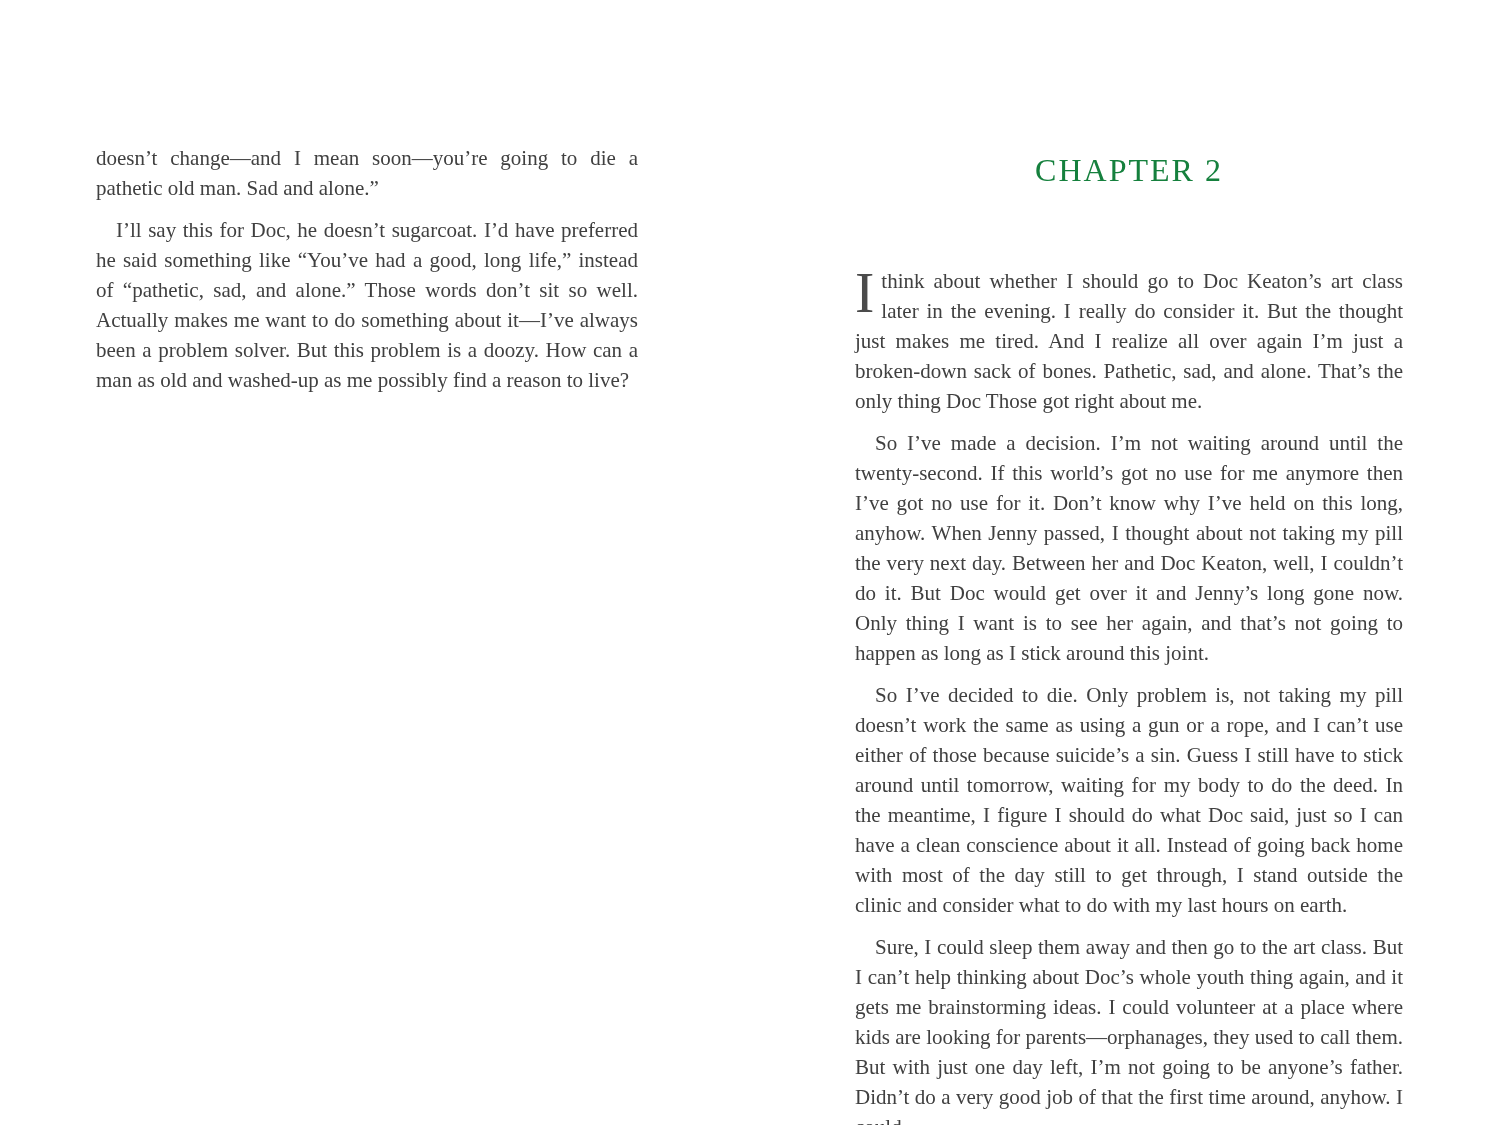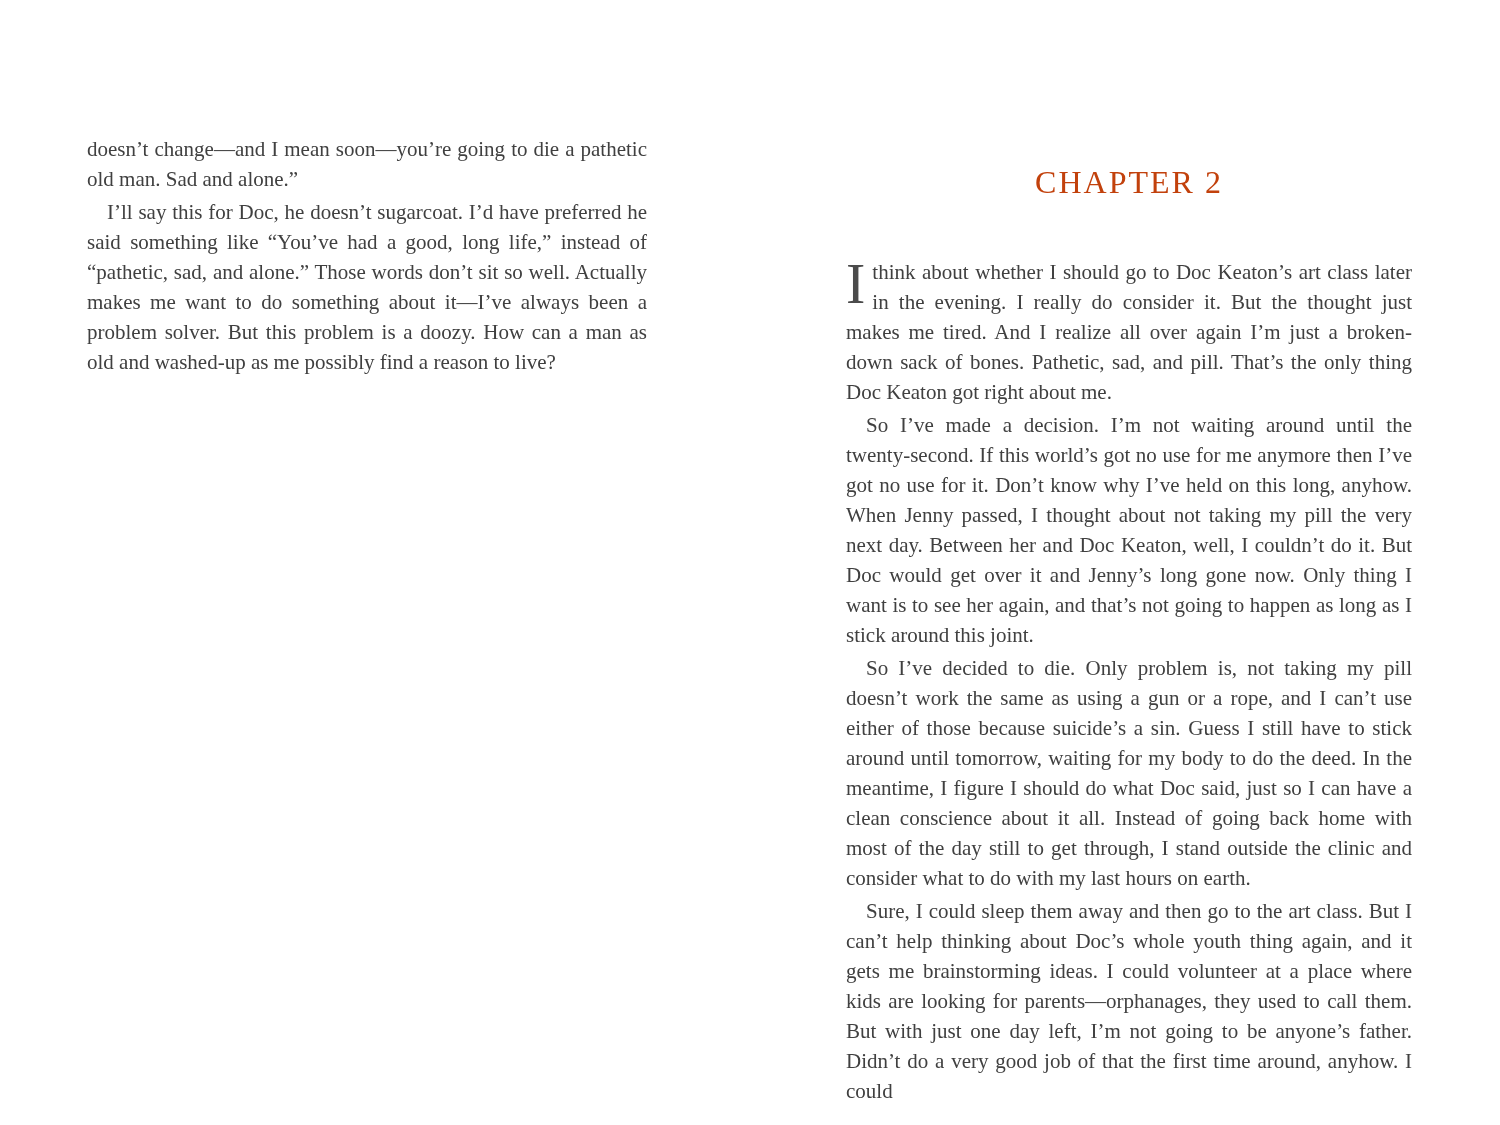--- a/index.html
+++ b/index.html
@@ -58,38 +58,38 @@
     text-align: justify;
     color: #404040;
   }
   .body-left {
     top: 131px;
   }
   .body-right {
     top: 254px;
   }
   .para {
-    margin: 3px;
+    margin: 12px;
     text-indent: 20px;
   }
   .para.no-indent {
     text-indent: 0;
   }
   .chapter-title {
     position: absolute;
     top: 148px;
     left: 0;
     right: 0;
-    margin: 16px;
+    margin: 4px;
     font-size: 32px;
     line-height: 36px;
     font-weight: normal;
     text-align: center;
     letter-spacing: 2px;
-    color: #c2410c;
+    color: #15803d;
   }
   .drop-cap {
     float: left;
     font-size: 58px;
     line-height: 44px;
     padding: 5px 7px 0 0;
     color: #4b4b4b;
   }
 </style>
 </head>
@@ -101,21 +101,21 @@
     <div class="body-text body-left">
       <p class="para no-indent">doesn’t change—and I mean soon—you’re going to die a pathetic old man. Sad and alone.”</p>
       <p class="para">I’ll say this for Doc, he doesn’t sugarcoat. I’d have preferred he said something like “You’ve had a good, long life,” instead of “pathetic, sad, and alone.” Those words don’t sit so well. Actually makes me want to do something about it—I’ve always been a problem solver. But this problem is a doozy. How can a man as old and washed-up as me possibly find a reason to live?</p>
     </div>
   </section>
 
   <section class="page page-right">
     <h1 class="chapter-title">CHAPTER 2</h1>
     <div class="body-text body-right">
       <p class="para no-indent">
-        <span class="drop-cap">I</span><span>think about whether I should go to Doc Keaton’s art class later in the evening. I really do consider it. But the thought just makes me tired. And I realize all over again I’m just a broken-down sack of bones. Pathetic, sad, and pill. That’s the only thing Doc Keaton got right about me.</span>
+        <span class="drop-cap">I</span><span>think about whether I should go to Doc Keaton’s art class later in the evening. I really do consider it. But the thought just makes me tired. And I realize all over again I’m just a broken-down sack of bones. Pathetic, sad, and alone. That’s the only thing Doc Those got right about me.</span>
       </p>
       <p class="para">So I’ve made a decision. I’m not waiting around until the twenty-second. If this world’s got no use for me anymore then I’ve got no use for it. Don’t know why I’ve held on this long, anyhow. When Jenny passed, I thought about not taking my pill the very next day. Between her and Doc Keaton, well, I couldn’t do it. But Doc would get over it and Jenny’s long gone now. Only thing I want is to see her again, and that’s not going to happen as long as I stick around this joint.</p>
       <p class="para">So I’ve decided to die. Only problem is, not taking my pill doesn’t work the same as using a gun or a rope, and I can’t use either of those because suicide’s a sin. Guess I still have to stick around until tomorrow, waiting for my body to do the deed. In the meantime, I figure I should do what Doc said, just so I can have a clean conscience about it all. Instead of going back home with most of the day still to get through, I stand outside the clinic and consider what to do with my last hours on earth.</p>
       <p class="para">Sure, I could sleep them away and then go to the art class. But I can’t help thinking about Doc’s whole youth thing again, and it gets me brainstorming ideas. I could volunteer at a place where kids are looking for parents—orphanages, they used to call them. But with just one day left, I’m not going to be anyone’s father. Didn’t do a very good job of that the first time around, anyhow. I could</p>
     </div>
   </section>
 
 </div>
 
 </body></html>

